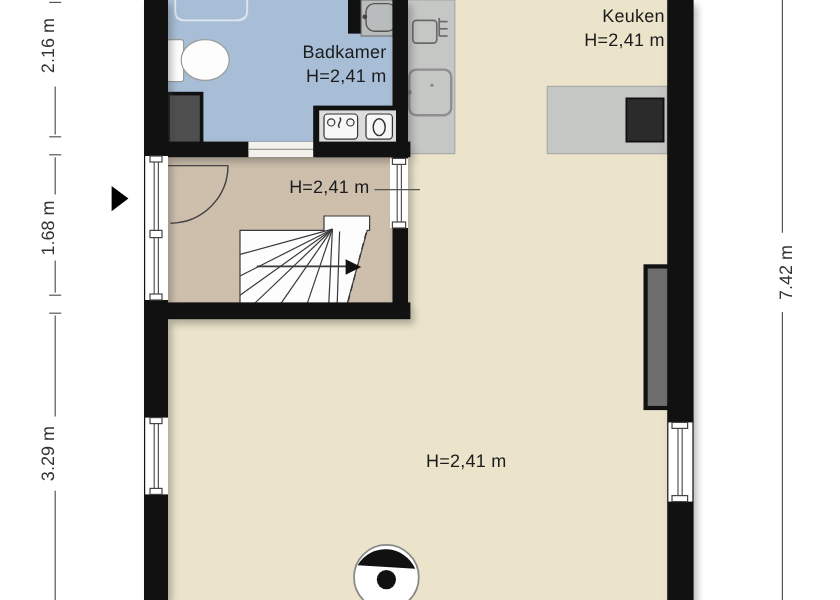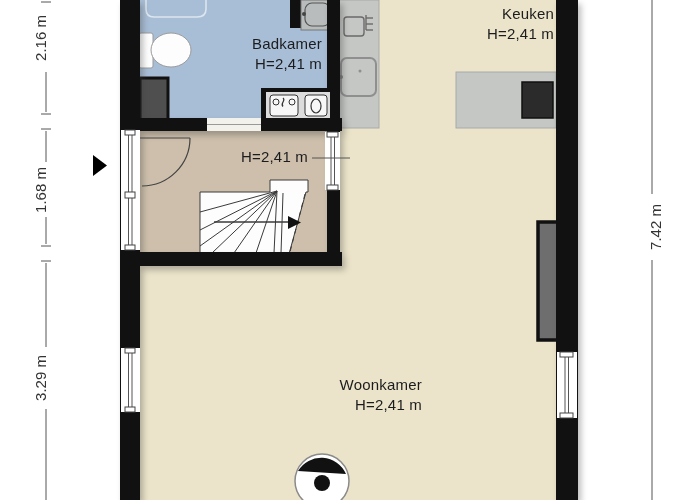--- a/index.html
+++ b/index.html
@@ -180,21 +180,20 @@
     <span class="rheight">H=2,41 m</span>
   </div>
   <div class="room-label" style="left:394px;top:4px;">
     <span class="rname">Keuken</span>
     <span class="rheight">H=2,41 m</span>
   </div>
   <div class="room-label" style="left:148px;top:147px;">
     <span class="rheight">H=2,41 m</span>
   </div>
   <div class="room-label" style="left:262px;top:375px;">
-    <span class="rname">Woonkamer</span>
     <span class="rheight">H=2,41 m</span>
   </div>
 
   <div class="dim-label" style="left:1px;top:30px;">2.16 m</div>
   <div class="dim-label" style="left:1px;top:182px;">1.68 m</div>
   <div class="dim-label" style="left:1px;top:370px;">3.29 m</div>
   <div class="dim-label" style="left:616px;top:219px;">7.42 m</div>
 
 </div>
 

